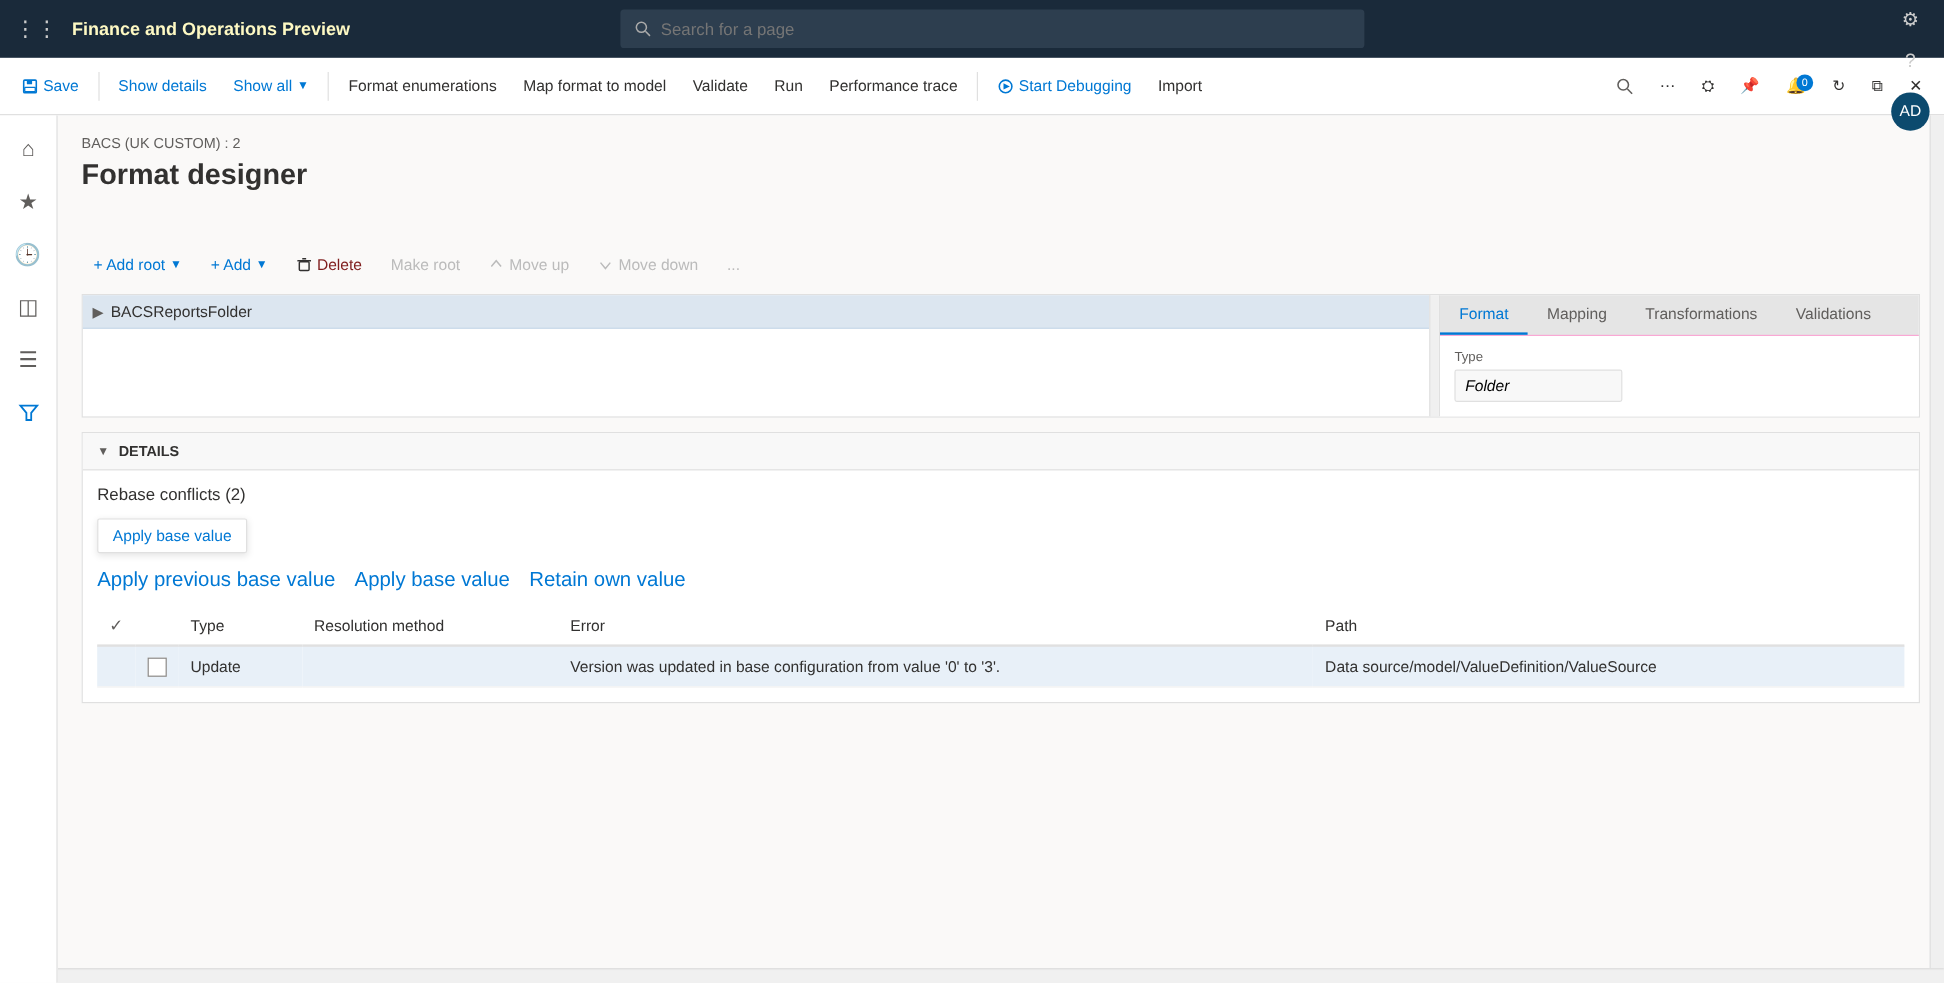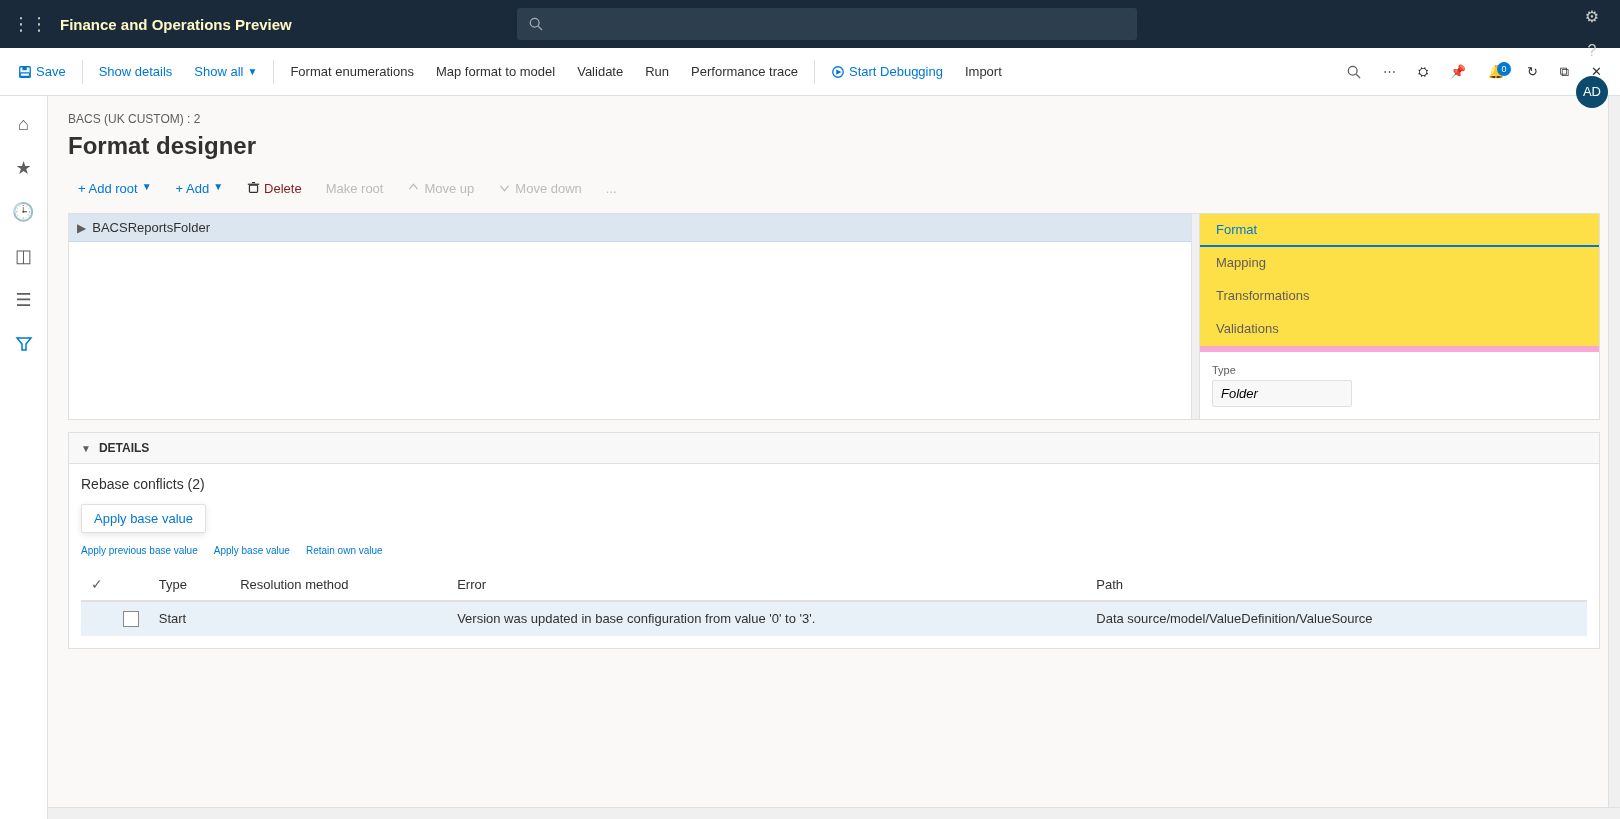--- a/index.html
+++ b/index.html
@@ -138,29 +138,30 @@
     
     .action-bar {
       display: flex;
       align-items: center;
       gap: 4px;
       margin-bottom: 12px;
       flex-wrap: wrap;
     }
     .action-btn {
       display: flex;
-      align-items: flex-start;
+      align-items: center;
       gap: 4px;
       padding: 5px 10px;
       border: none;
       background: transparent;
       cursor: pointer;
       font-size: 13px;
       color: #0078d4;
       border-radius: 3px;
+      margin-top: 32px;
     }
     .action-btn.disabled { color: #bbb; cursor: default; }
     .action-btn.text-dark { color: #7f1d1d; }
 
     
     .format-container {
       display: flex;
       border: 1px solid #e0e0e0;
       background: #fff;
       min-height: 80px;
@@ -184,23 +185,22 @@
     .tree-resize { width: 8px; background: #f0f0f0; border-left: 1px solid #e0e0e0; cursor: col-resize; }
 
     
     .right-panel {
       width: 400px;
       border-left: 1px solid #e0e0e0;
       background: #fff;
     }
     .panel-tabs {
       display: flex;
-      border-bottom: 6px solid #f9a8d4;
-      background: #fde047;
-      flex-direction: column;
+      border-bottom: 1px solid #f9a8d4;
+      background: #e5e5e5;
     }
     .panel-tab {
       padding: 8px 16px;
       font-size: 13px;
       cursor: pointer;
       color: #605e5c;
       border-bottom: 2px solid transparent;
       white-space: nowrap;
     }
     .panel-tab.active {
@@ -261,21 +261,21 @@
       margin-bottom: 4px;
     }
 
     .resolution-actions {
       display: flex;
       gap: 16px;
       margin-bottom: 12px;
       flex-wrap: wrap;
     }
     .resolution-link {
-      font-size: 10px;
+      font-size: 17px;
       color: #0078d4;
       cursor: pointer;
       text-decoration: none;
       text-align: right;
     }
 
     
     .conflict-table {
       width: 100%;
       border-collapse: collapse;
@@ -335,20 +335,21 @@
 <body>
 
 <div class="top-nav">
   <span class="nav-grid-icon">⋮⋮</span>
   <span class="nav-app-title">Finance and Operations Preview</span>
   <div class="nav-search">
     <svg width="14" height="14" viewBox="0 0 16 16" fill="#aaa">
       <circle cx="6.5" cy="6.5" r="5" stroke="#aaa" stroke-width="1.5" fill="none"></circle>
       <line x1="10.5" y1="10.5" x2="15" y2="15" stroke="#aaa" stroke-width="1.5"></line>
     </svg>
+    <input type="text" placeholder="Search for a page" style="">
   </div>
   <div class="nav-right">
     <span style="color:#ccc;font-size:13px;">GBSI</span>
     <span class="nav-icon">🔔</span>
     <span class="nav-icon">⚙</span>
     <span class="nav-icon">?</span>
     <div class="nav-user-initials">AD</div>
   </div>
 </div>
 
@@ -521,21 +522,21 @@
             <th>Resolution method</th>
             <th>Error</th>
             <th>Path</th>
           </tr>
         </thead>
         <tbody id="conflict-table-body">
 
         <tr class="data-row">
     <td class="check-header"></td>
     <td class="checkbox-cell"><div class="fake-checkbox"></div></td>
-    <td>Start</td>
+    <td>Update</td>
     <td></td>
     <td>Version was updated in base configuration from value '0' to '3'.</td>
     <td>Data source/model/ValueDefinition/ValueSource</td>
   </tr>
           </tbody>
       </table>
     </div>
   </div>
 </div>
 

